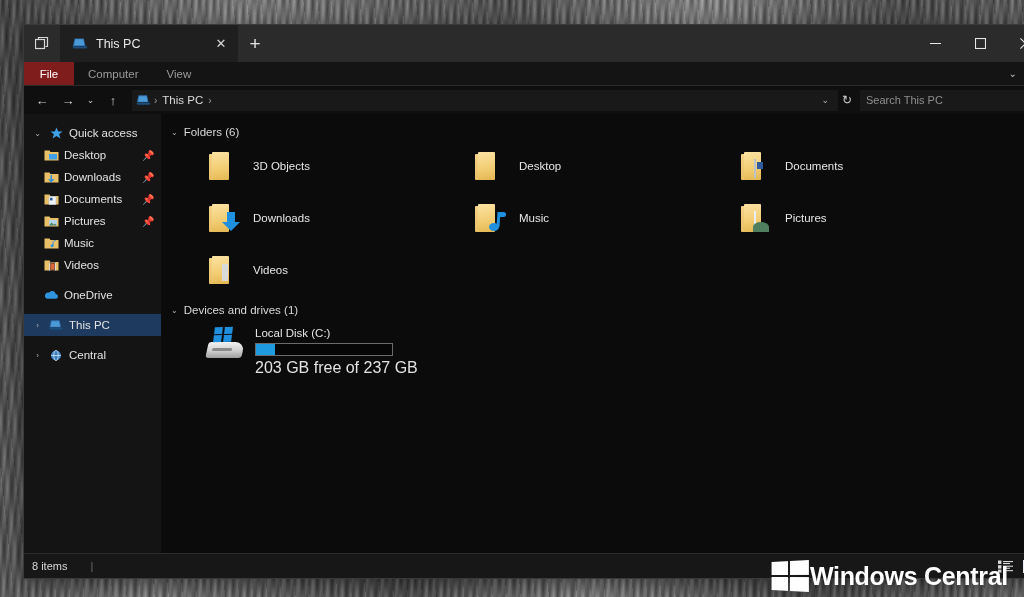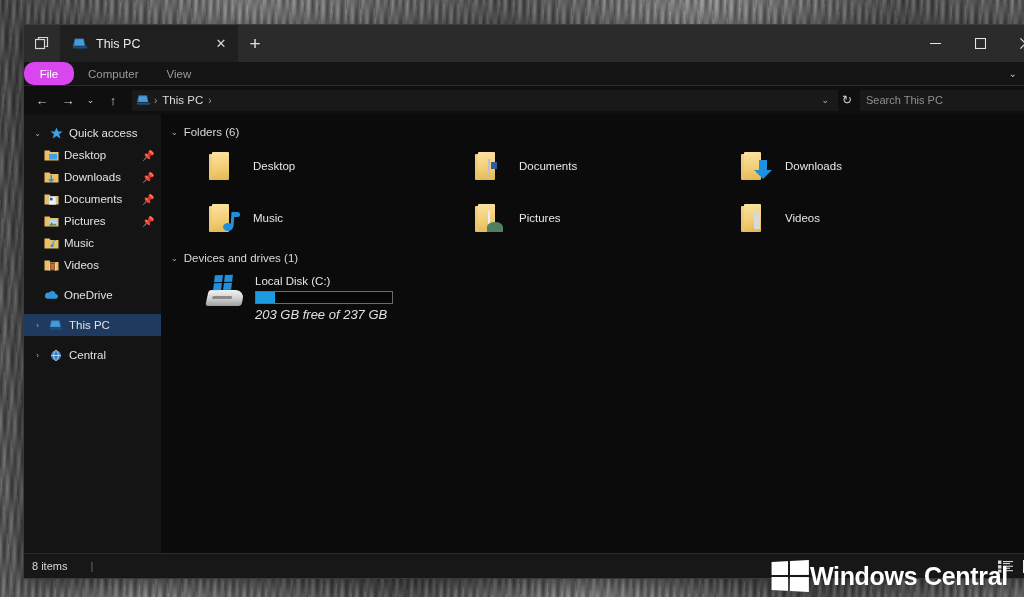--- a/index.html
+++ b/index.html
@@ -105,25 +105,24 @@
     border-bottom: 1px solid #2a2a2a;
   }
   .rtab {
     padding: 0 14px;
     display: flex;
     align-items: center;
     font-size: 11.5px;
     color: #9a9a9a;
   }
   .rtab.active {
-    background: #d946ef;
+    background: #7f1d1d;
     color: #ffffff;
     min-width: 22px;
     justify-content: center;
-    border-radius: 10px;
   }
   .ribbon-right {
     margin-left: auto;
     display: flex;
     align-items: center;
     gap: 7px;
     padding-right: 9px;
   }
   .chev-exp { color: #bdbdbd; font-size: 10px; }
   .help-btn {
@@ -420,21 +419,21 @@
     background: #060606;
     border: 1px solid #6b6b6b;
     margin: 4px 0 3px 0;
     position: relative;
   }
   .drive-fill {
     position: absolute;
     left: 0; top: 0; bottom: 0;
     background: #1e9ae0;
   }
-  .drive-free { color: #e2e2e2; font-size: 13px; font-style: italic; }
+  .drive-free { color: #e2e2e2; font-size: 16px; }
 
   
   .statusbar {
     height: 24px;
     background: #171717;
     border-top: 1px solid #2b2b2b;
     display: flex;
     align-items: center;
     padding: 0 8px;
     flex: none;
@@ -668,20 +667,28 @@
 
       <div class="content">
 
         <div class="group-head">
           <span class="gchev">⌄</span>
           <span>Folders (6)</span>
         </div>
 
         <div class="tile-grid">
 
+          <div class="tile">
+            <span class="folder">
+              <span class="back"></span>
+                <span class="front"></span>
+              <span class="emb"><span class="emb-cube"></span></span>
+            </span>
+            <span class="tile-label">3D Objects</span>
+          </div>
 
           <div class="tile">
             <span class="folder">
               <span class="back"></span>
                 <span class="front"></span>
               <span class="emb"><span class="emb-mon"></span></span>
             </span>
             <span class="tile-label">Desktop</span>
           </div>
 

